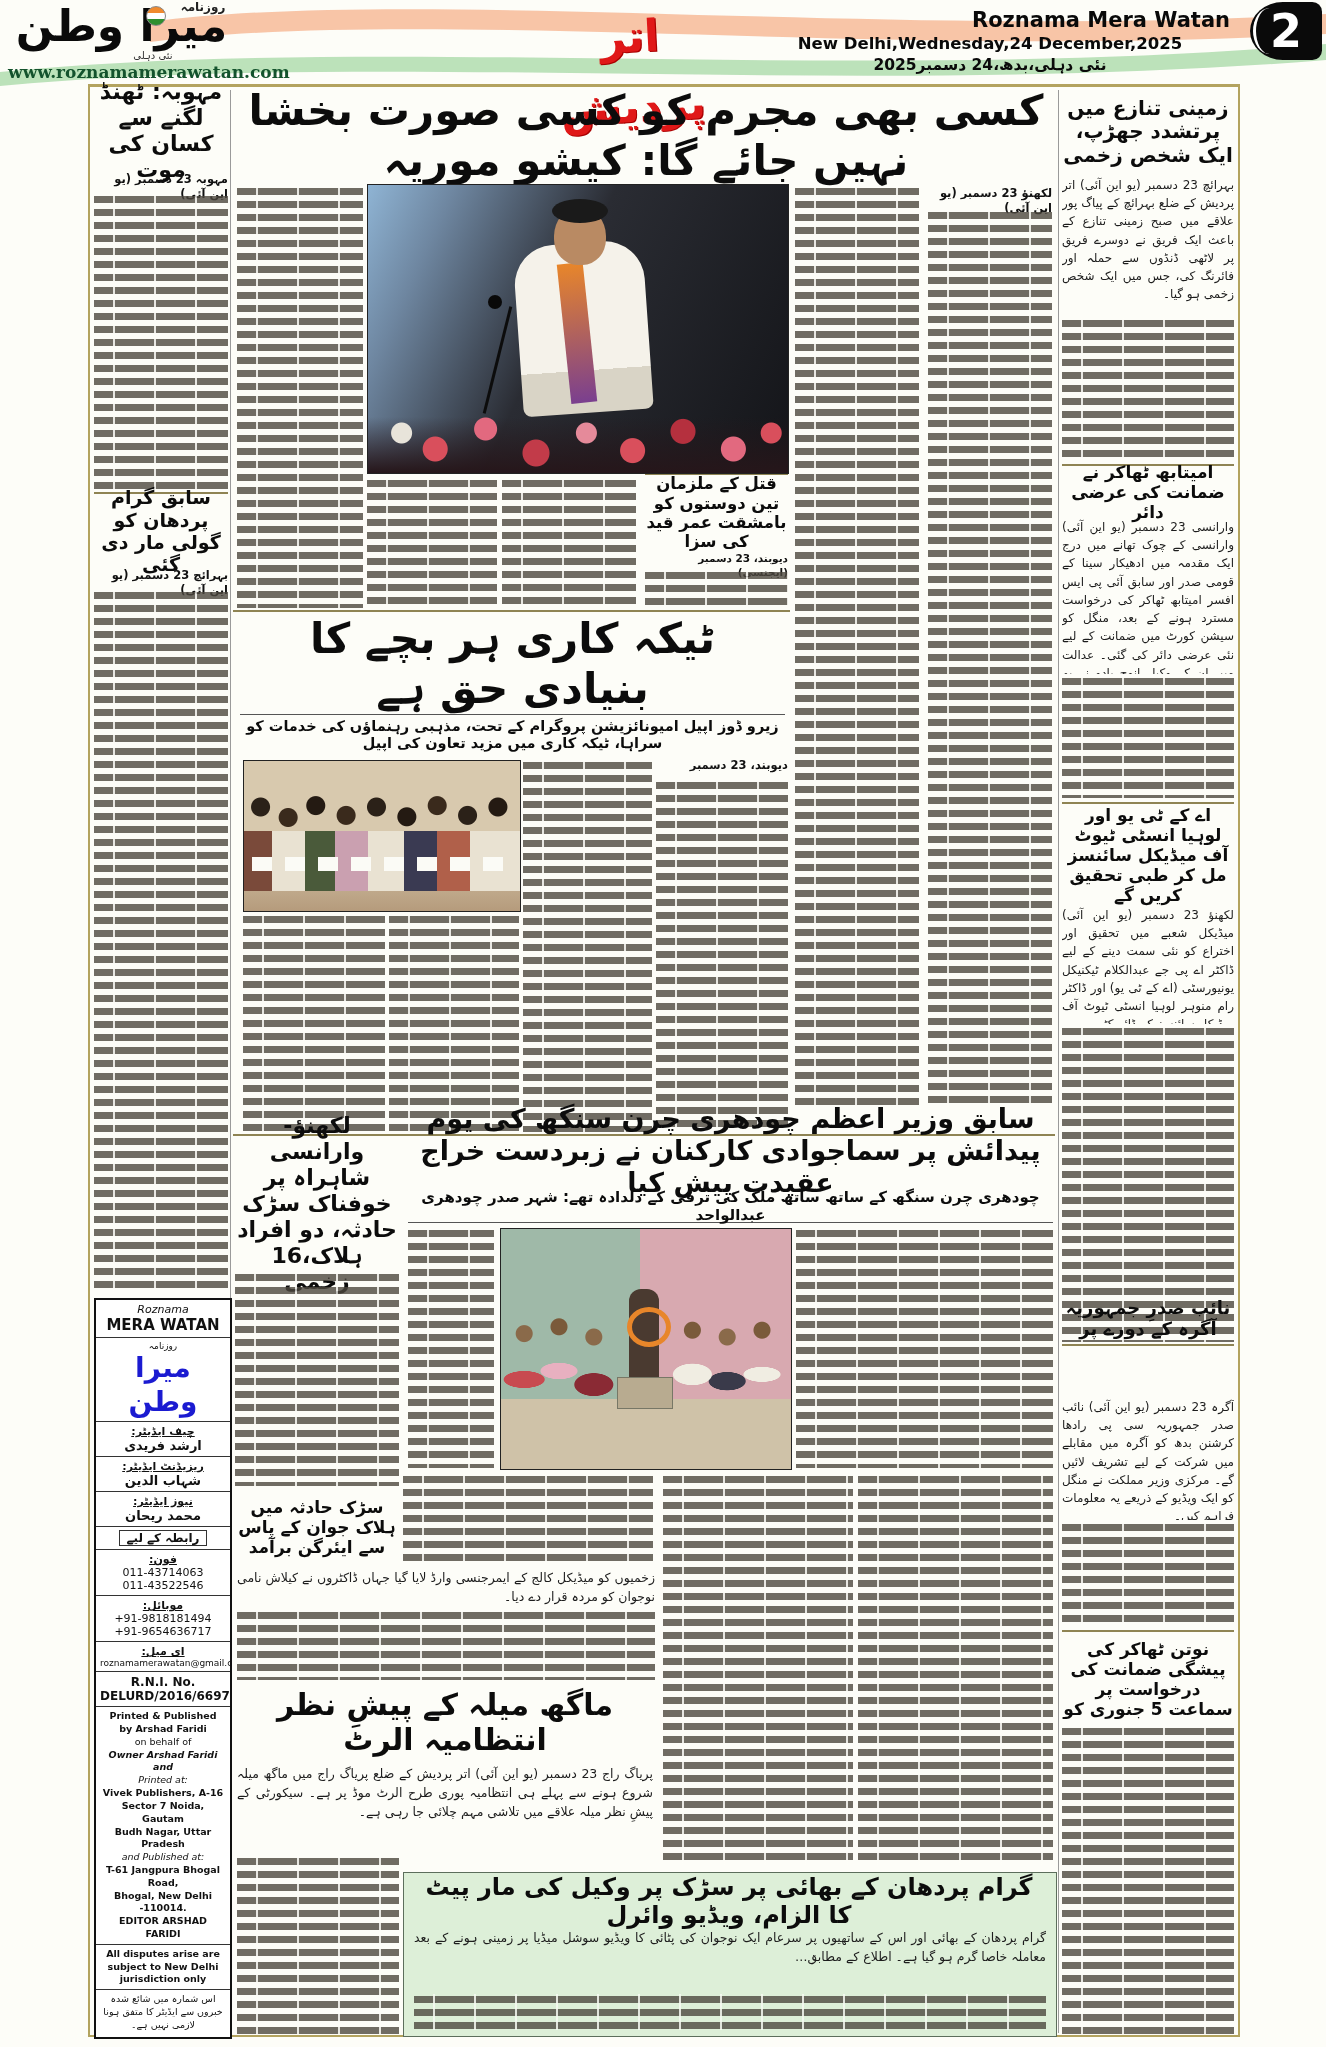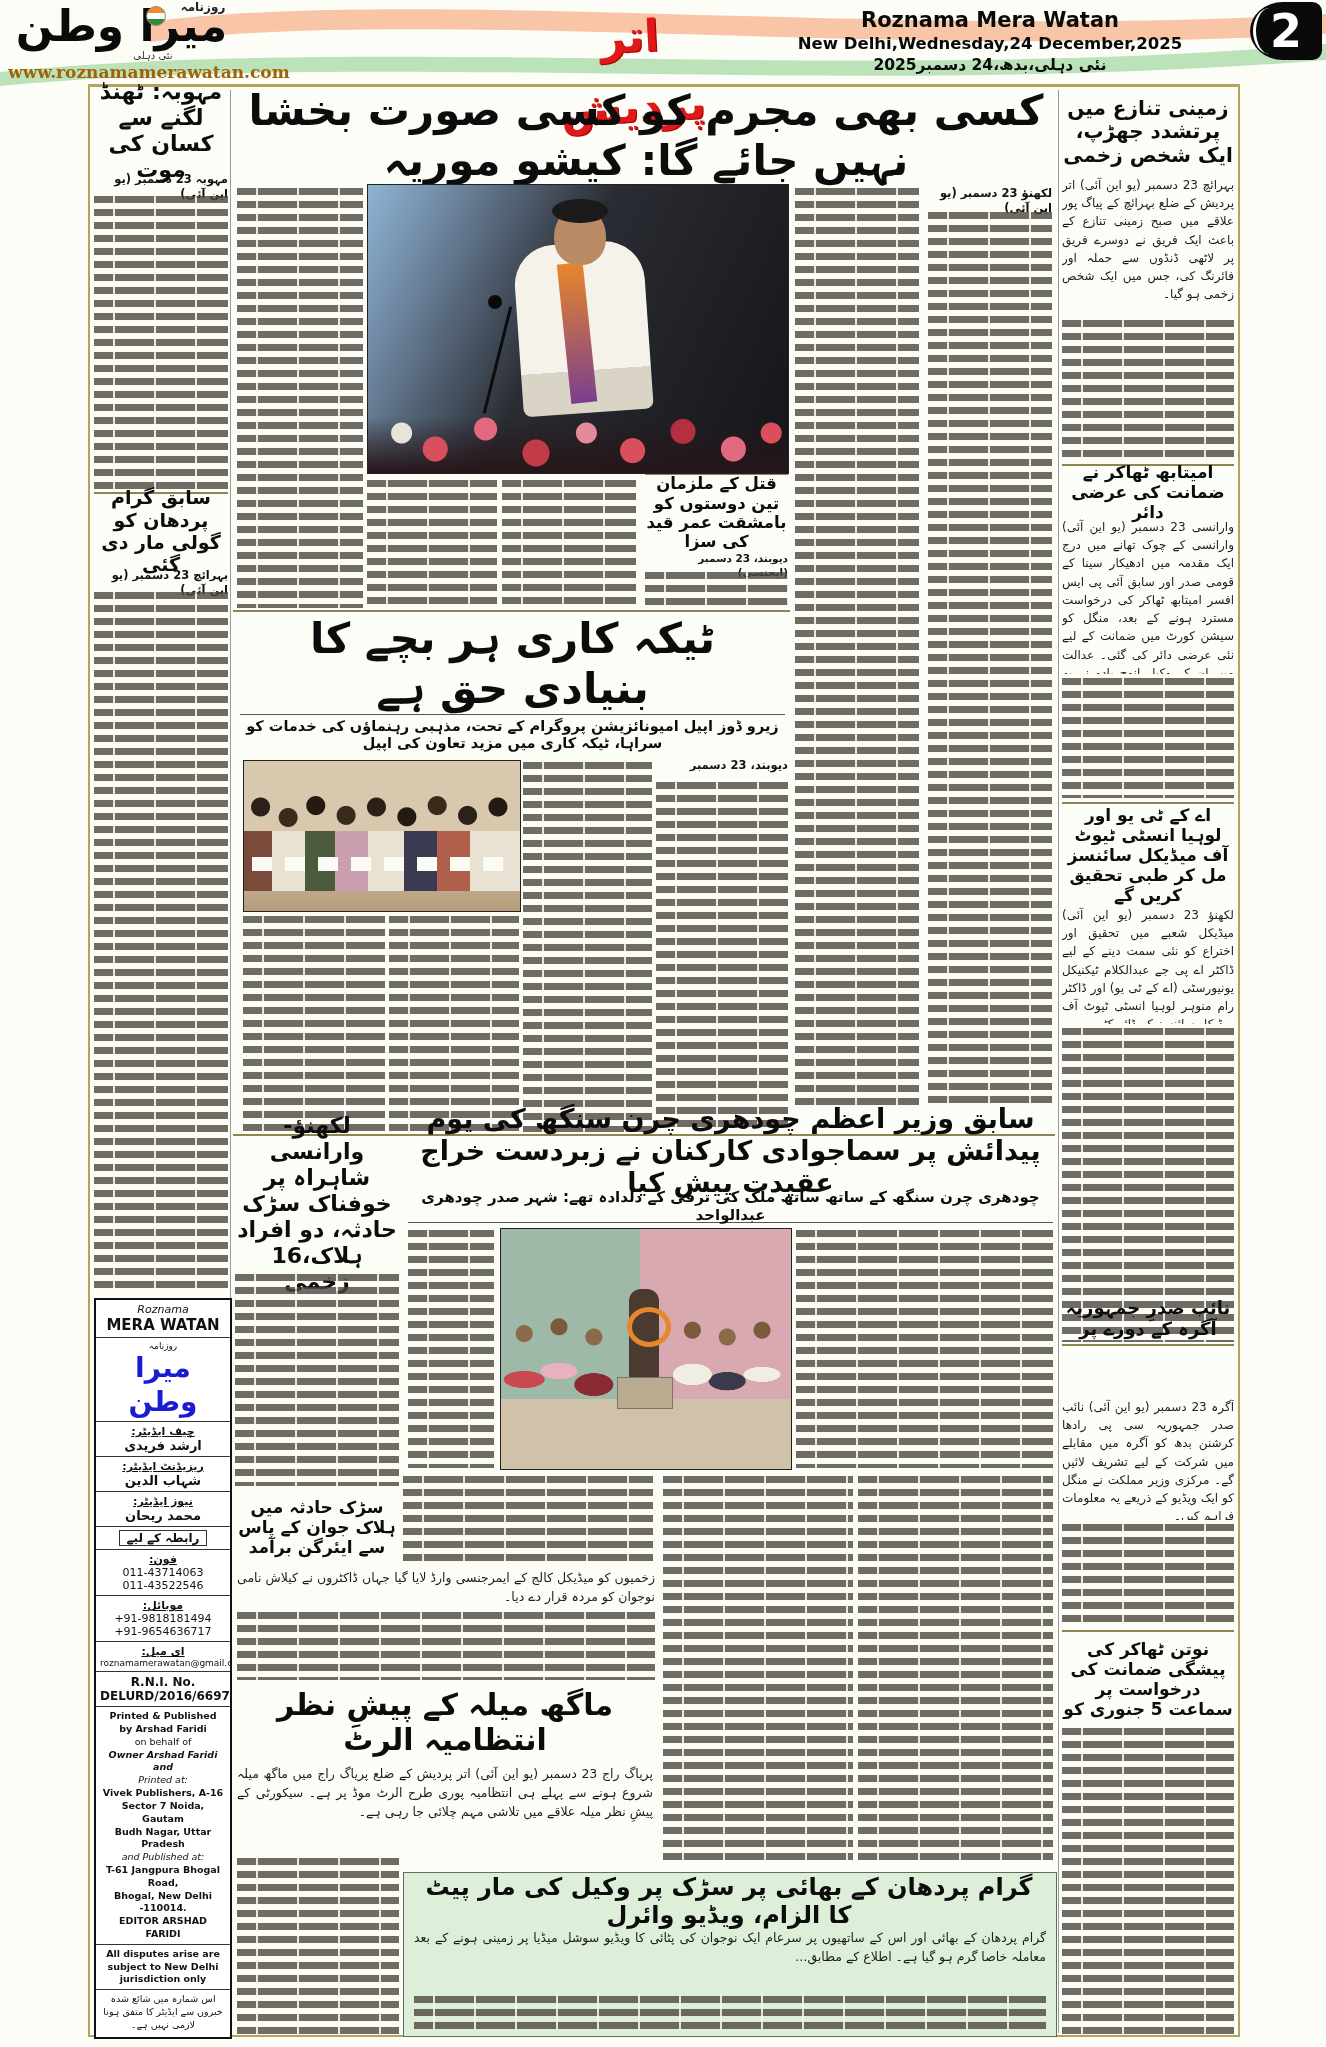--- a/index.html
+++ b/index.html
@@ -35,23 +35,23 @@
 <div id="page">
 
   <svg class="abs" style="left:0;top:0;width:1326px;height:86px" viewBox="0 0 1326 86" preserveAspectRatio="none">
     <path d="M150 22 C 420 -14, 900 40, 1326 14 L1326 34 C 900 60, 430 6, 150 42 Z" fill="#f6b28c" opacity="0.75"></path>
     <path d="M0 72 C 380 34, 860 84, 1326 44 L1326 60 C 860 98, 380 50, 0 86 Z" fill="#9fd69f" opacity="0.7"></path>
   </svg>
   <div class="abs ur" style="left:168px;top:0;width:70px;font-size:12px;font-weight:700;color:#222;text-align:center">روزنامہ</div>
   <div class="abs ur" style="left:14px;top:2px;width:215px;font-size:44px;font-weight:800;color:#0a0a0a;text-align:center;line-height:1.1">میرا وطن</div>
   <div class="abs" style="left:146px;top:6px;width:18px;height:18px;border-radius:50%;background:linear-gradient(to bottom,#f08a2e 0 33%,#ffffff 33% 66%,#2e8f2e 66% 100%);border:1px solid #888"></div>
   <div class="abs ur" style="left:118px;top:50px;width:70px;font-size:10px;color:#333;text-align:center">نئی دہلی</div>
-  <div class="abs" style="left:8px;top:62px;width:280px;font-size:17px;font-weight:700;color:#a16207;font-family:'DejaVu Serif','Liberation Serif',serif">www.roznamamerawatan.com</div>
+  <div class="abs" style="left:8px;top:62px;width:280px;font-size:17px;font-weight:700;color:#14532d;font-family:'DejaVu Serif','Liberation Serif',serif">www.roznamamerawatan.com</div>
   <div class="abs ur" style="left:540px;top:2px;width:180px;height:82px;font-size:44px;font-weight:800;color:#e01818;text-align:center;transform:rotate(-3deg);text-shadow:1px 1px 0 #a00;line-height:1.6">اتر پردیش</div>
-  <div class="abs" style="left:750px;top:8px;width:480px;font-size:21px;font-weight:700;color:#0a0a0a;text-align:center">Roznama Mera Watan</div>
+  <div class="abs" style="left:750px;top:8px;width:480px;font-size:21px;font-weight:700;color:#0a0a0a;text-align:right">Roznama Mera Watan</div>
   <div class="abs" style="left:750px;top:34px;width:480px;font-size:16.5px;font-weight:700;color:#0a0a0a;text-align:center">New Delhi,Wednesday,24 December,2025</div>
   <div class="abs ur" style="left:750px;top:56px;width:480px;font-size:15.5px;font-weight:700;color:#0a0a0a;text-align:center">نئی دہلی،بدھ،24 دسمبر2025</div>
   <div class="abs badge" style="left:1250px;top:2px;width:72px;height:58px">2</div>
 
   <div class="abs goldrule" style="left:88px;top:84px;width:1152px;height:3px"></div>
   <div class="abs goldrule" style="left:88px;top:84px;width:2px;height:1953px"></div>
   <div class="abs goldrule" style="left:1238px;top:84px;width:2px;height:1953px"></div>
   <div class="abs goldrule" style="left:88px;top:2035px;width:1152px;height:2px"></div>
   <div class="abs vrule" style="left:230px;top:90px;width:1px;height:1943px"></div>
   <div class="abs vrule" style="left:1058px;top:90px;width:1px;height:1943px"></div>

